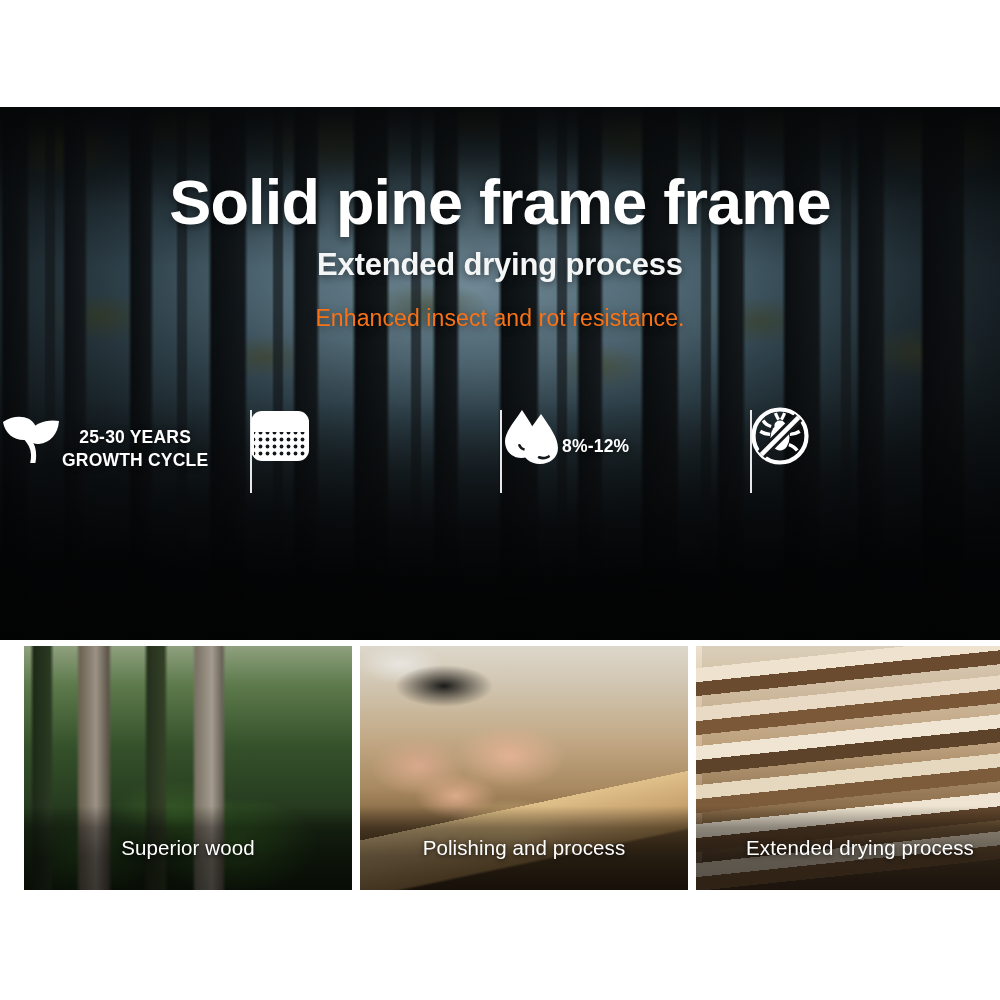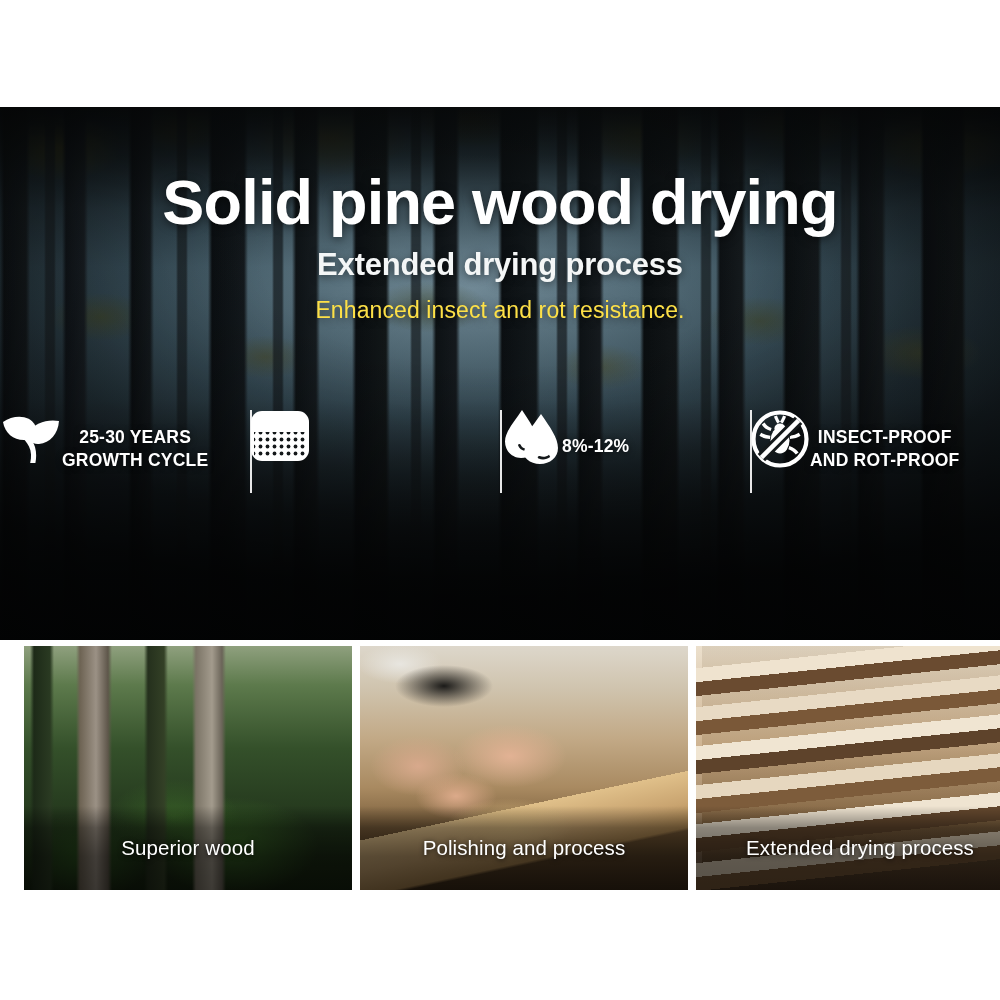--- a/index.html
+++ b/index.html
@@ -104,22 +104,22 @@
     letter-spacing:-0.8px;
     text-shadow:0 2px 10px rgba(0,0,0,.55);
   }
   .hero-sub{
     margin:0;padding-top:14px;
     font-size:31px;line-height:1.1;font-weight:600;color:#f4f6f6;
     letter-spacing:-0.2px;
     text-shadow:0 2px 9px rgba(0,0,0,.55);
   }
   .hero-tag{
-    margin:4px;padding-top:12px;
-    font-size:23px;line-height:1.1;font-weight:300;color:#fde047;
+    margin:12px;padding-top:12px;
+    font-size:23px;line-height:1.1;font-weight:300;color:#f97316;
     letter-spacing:0.1px;
     text-shadow:0 2px 8px rgba(0,0,0,.55);
   }
 
   
   .features{
     position:absolute;left:0;top:295px;width:1000px;height:140px;
     display:flex;align-items:flex-start;
   }
   .feature{
@@ -225,21 +225,21 @@
       <div class="canopy"></div>
       <div class="canopy2"></div>
       <div class="trunks"></div>
       <div class="trunks-thin"></div>
       <div class="hero-shade"></div>
       <div class="hero-shade2"></div>
       <div class="watermark">&nbsp;</div>
     </div>
 
     <div class="hero-text">
-      <h1 class="hero-title">Solid pine wood drying</h1>
+      <h1 class="hero-title">Solid pine frame frame</h1>
       <p class="hero-sub">Extended drying process</p>
       <p class="hero-tag">Enhanced insect and rot resistance.</p>
     </div>
 
     <div class="features">
 
       <div class="feature">
         <div class="f-icon">
           <svg width="62" height="54" viewBox="0 0 62 54" aria-hidden="true">
             <path fill="#ffffff" d="M3 10 C14 2 30 3 35 13 C39 21 33 28 24 28 C13 28 5 21 3 10 Z"></path>
@@ -296,24 +296,20 @@
               <path fill="#ffffff" d="M40 30 C44.4 29.6 47.8 28.6 50.6 26.8 L48.8 23.8 C46.4 25.4 43.4 26.3 39.6 26.7 Z"></path>
               <path fill="#ffffff" d="M20.6 37 C16.4 38.4 13.4 40.6 11.4 43.6 L14.2 45.6 C15.8 43.2 18.2 41.4 21.6 40.2 Z"></path>
               <path fill="#ffffff" d="M39.4 37 C43.6 38.4 46.6 40.6 48.6 43.6 L45.8 45.6 C44.2 43.2 41.8 41.4 38.4 40.2 Z"></path>
               <path fill="#ffffff" d="M27.4 14.6 C25.8 11.8 24.6 9.6 24 7.4 L27 6.4 C27.6 8.4 28.6 10.4 30 12.8 Z"></path>
               <path fill="#ffffff" d="M32.6 14.6 C34.2 11.8 35.4 9.6 36 7.4 L33 6.4 C32.4 8.4 31.4 10.4 30 12.8 Z"></path>
             </g>
             <line x1="11.4" y1="48.6" x2="48.6" y2="11.4" stroke="#14181a" stroke-width="10.5"></line>
             <line x1="11.4" y1="48.6" x2="48.6" y2="11.4" stroke="#ffffff" stroke-width="4.6"></line>
           </svg>
         </div>
-        <div class="f-label">
-          <span>INSECT-PROOF</span>
-          <span class="l2">AND ROT-PROOF</span>
-        </div>
       </div>
 
     </div>
   </div>
 
   <div class="strip">
 
     <div class="tile">
       <div class="tile-img img-forest"></div>
       <div class="tile-cap">

